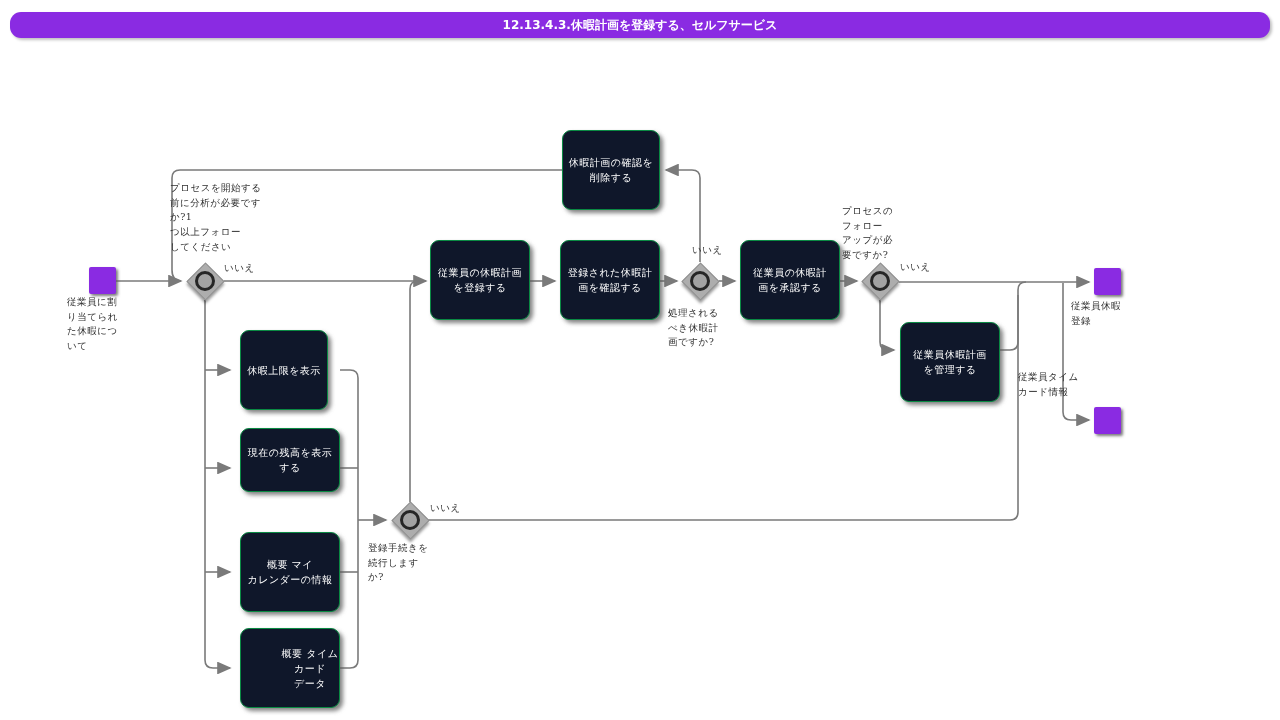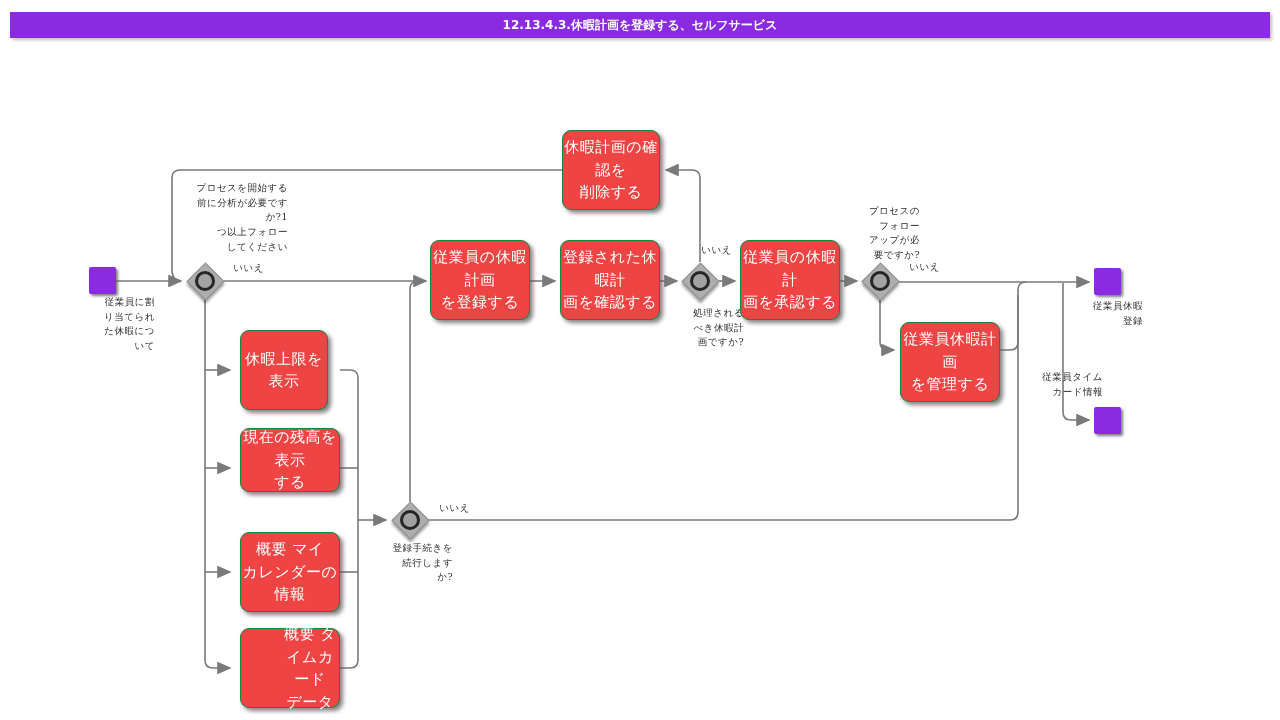--- a/index.html
+++ b/index.html
@@ -6,27 +6,28 @@
   body{width:1280px;height:720px;position:relative;overflow:hidden;
        font-family:"DejaVu Serif","Liberation Serif",serif;}
   .abs{position:absolute;}
 
   .title-bar{
     left:10px;top:12px;width:1260px;height:26px;
     background:#8a2be2;color:#ffffff;
     font-family:"DejaVu Sans","Liberation Sans",sans-serif;
     font-weight:bold;font-size:12px;line-height:26px;text-align:center;
     box-shadow:2px 2px 3px rgba(0,0,0,0.25);
+    border-radius:11px;
   }
 
   svg.connectors{left:0;top:0;width:1280px;height:720px;}
 
   .task{
-    background:#ef4444;border:1px solid #0a8a43;border-radius:9px;
-    color:#ffffff;font-size:15px;line-height:1.5;text-align:center;
+    background:#0f172a;border:1px solid #0a8a43;border-radius:9px;
+    color:#ffffff;font-size:10px;line-height:1.5;text-align:center;
     display:flex;align-items:center;justify-content:center;
     white-space:pre-line;letter-spacing:0.5px;
     box-shadow:3px 3px 4px rgba(90,90,90,0.75);
     box-sizing:border-box;
   }
 
   .event-square{
     width:27px;height:27px;background:#8a2be2;border-radius:2px;
     box-shadow:2px 2px 3px rgba(90,90,90,0.8);
   }
@@ -38,21 +39,21 @@
     position:absolute;width:25px;height:25px;background:#adadad;
     border:1.5px solid #8f8f8f;transform:rotate(45deg);
     box-shadow:2px 2px 3px rgba(0,0,0,0.4);
   }
   .gateway .gw-circle{
     position:absolute;width:14px;height:14px;border:3.5px solid #262626;
     border-radius:50%;background:#a2a2a2;
   }
 
   .lbl{
-    color:#2e2e2e;font-size:9.5px;line-height:1.55;text-align:right;
+    color:#2e2e2e;font-size:9.5px;line-height:1.55;text-align:left;
     white-space:pre-line;letter-spacing:0.5px;
   }
 </style>
 </head>
 <body>
 
 <div class="abs title-bar">12.13.4.3.休暇計画を登録する、セルフサービス</div>
 
 <svg class="abs connectors" viewBox="0 0 1280 720" xmlns="http://www.w3.org/2000/svg">
   <defs>

